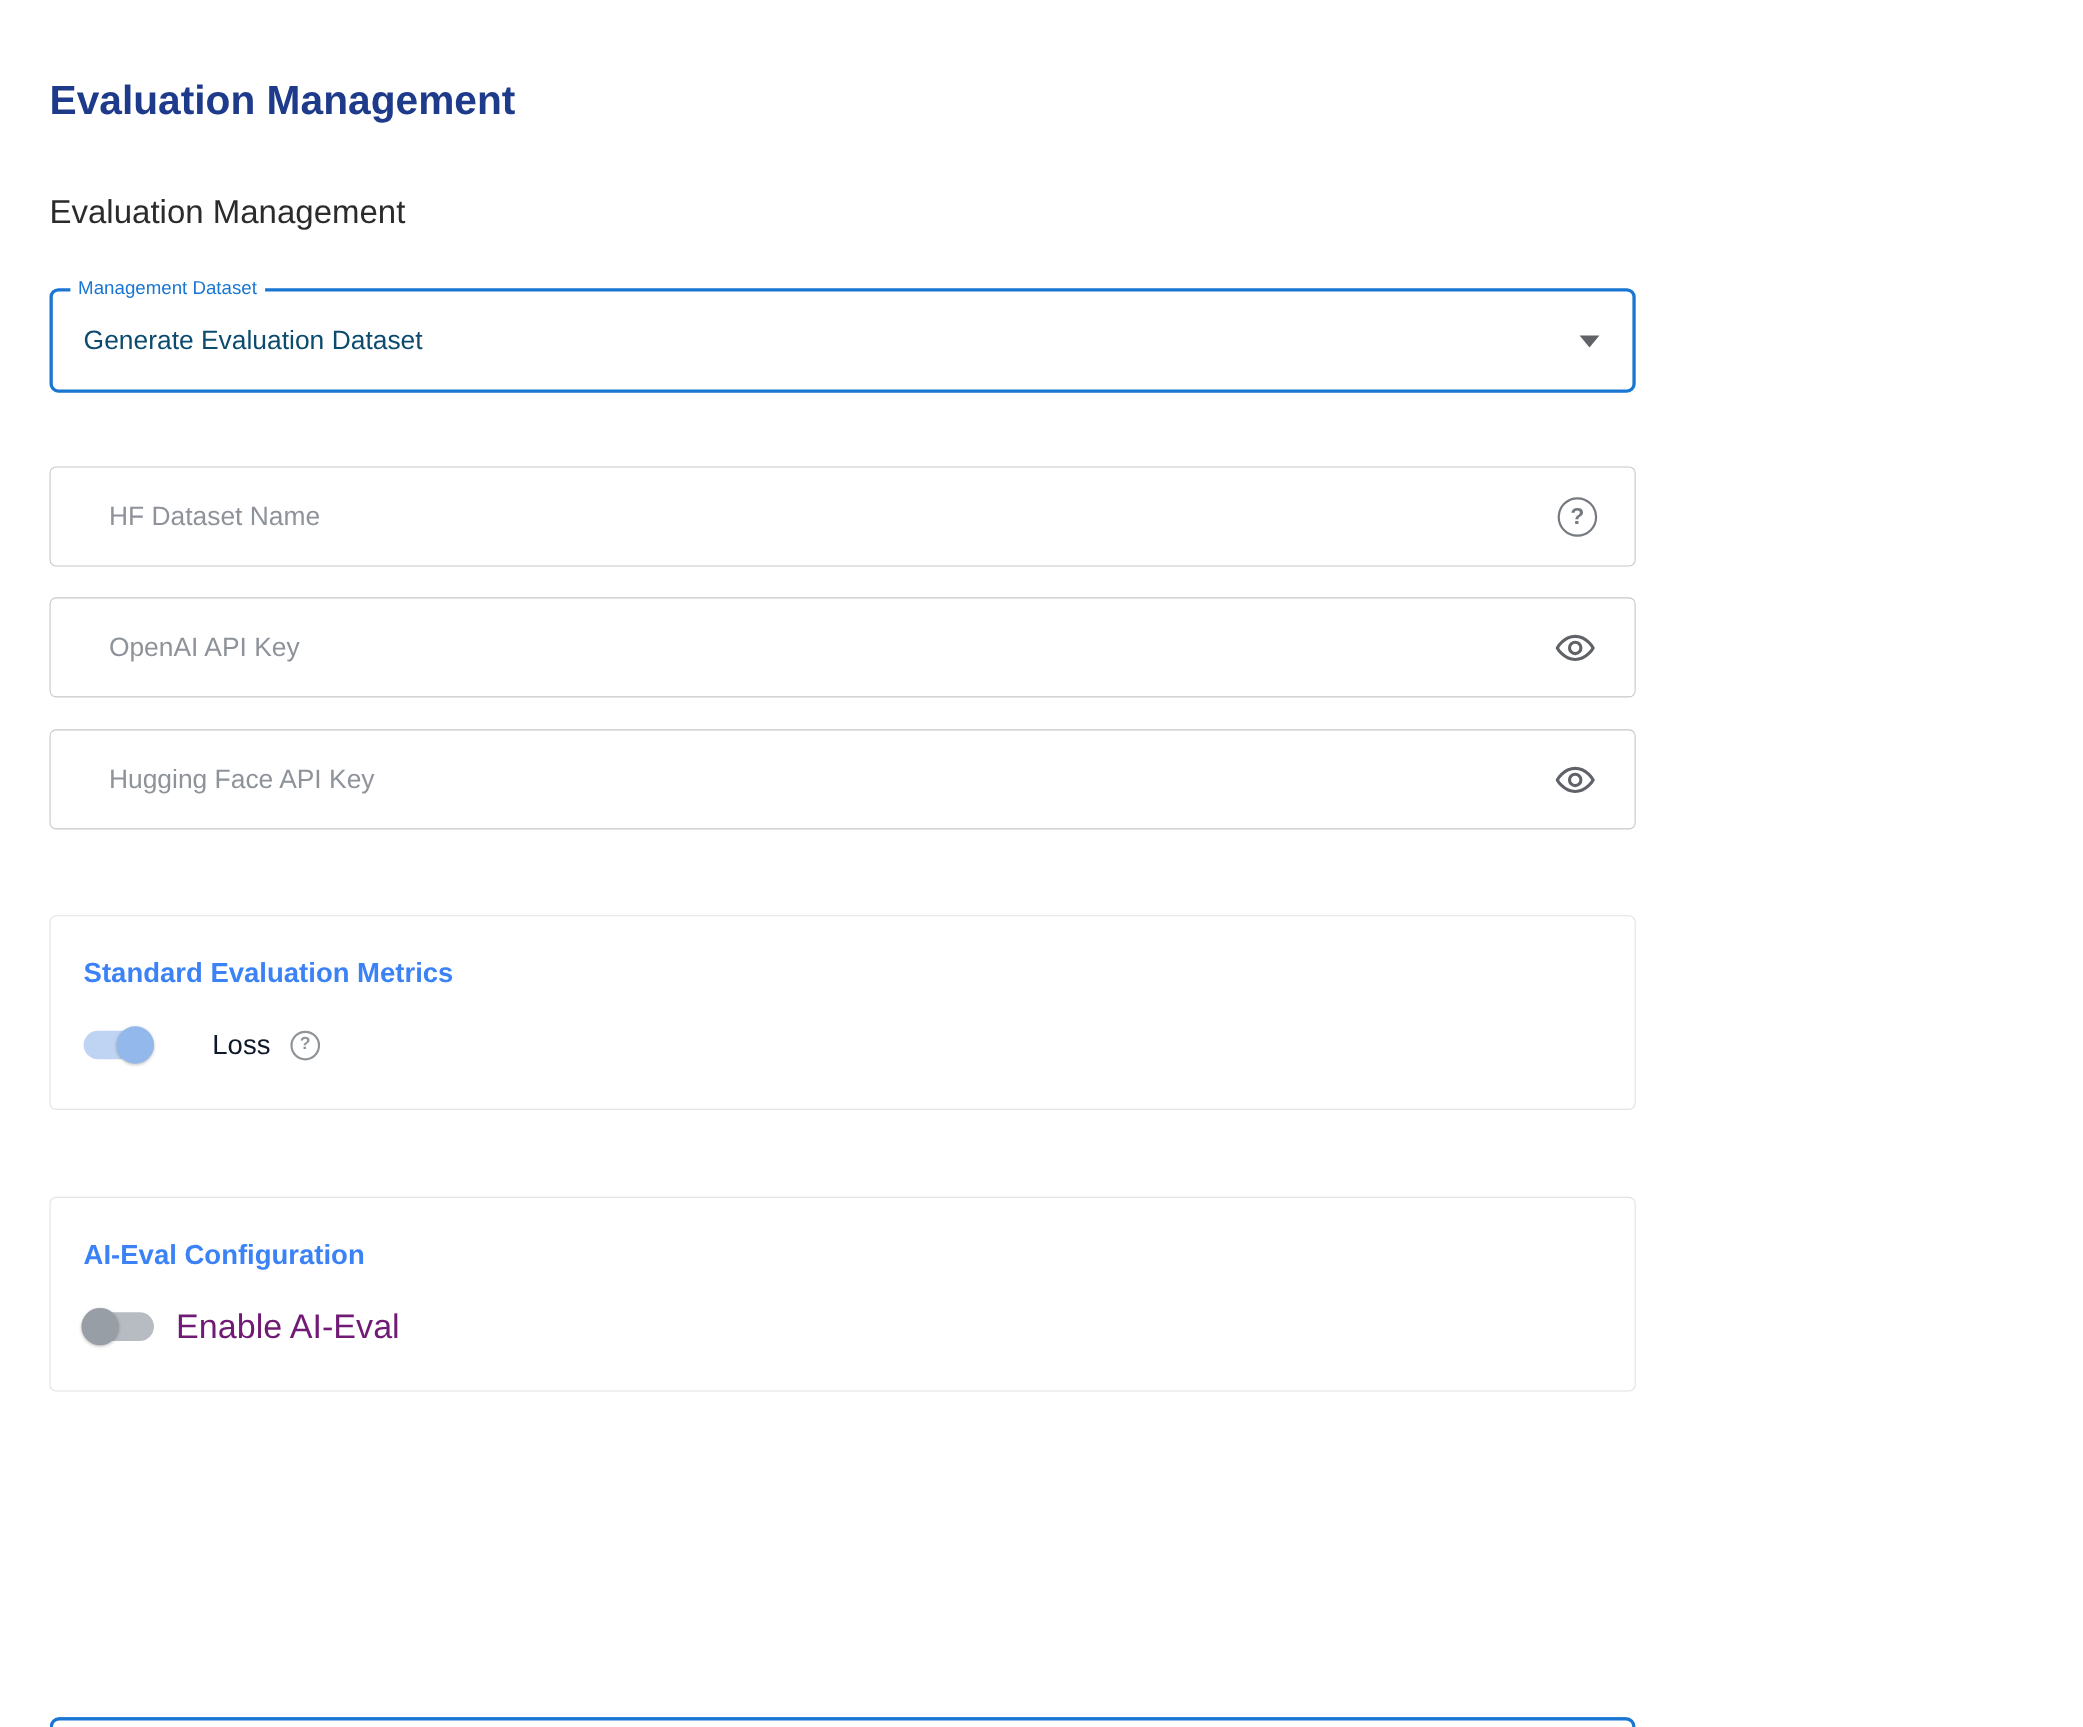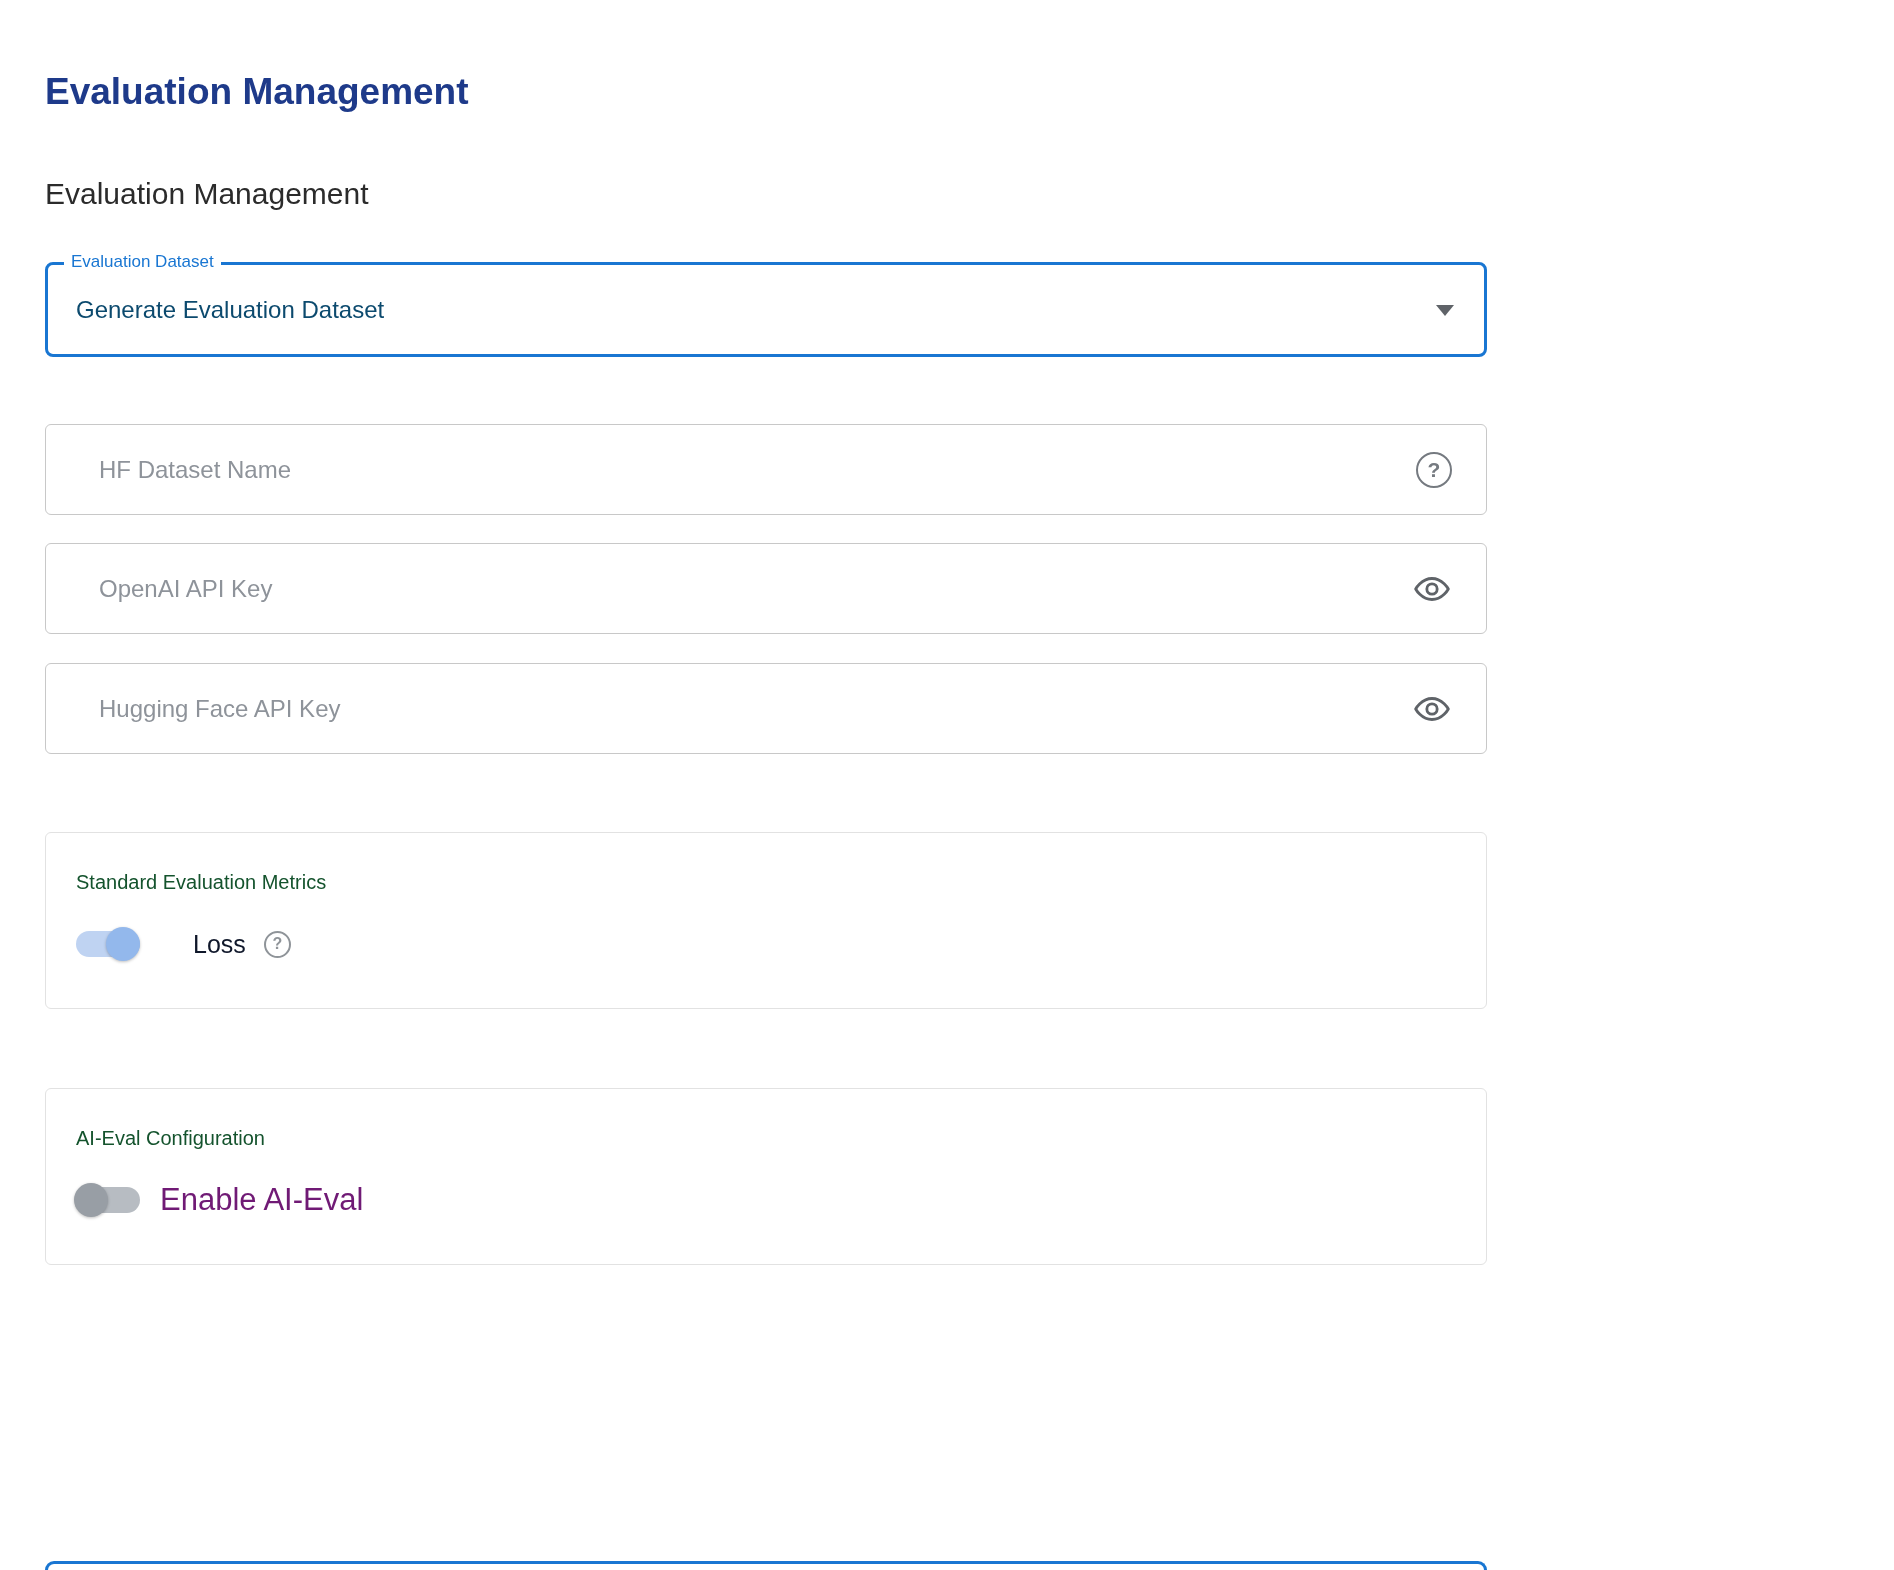--- a/index.html
+++ b/index.html
@@ -112,23 +112,23 @@
   .card {
     border: 1px solid #e2e2e2;
     border-radius: 6px;
     height: 177px;
     padding: 38px 0 0 30px;
     background: #fff;
   }
   .card-1 { margin-top: 78px; }
   .card-2 { margin-top: 79px; }
   .card-title {
-    font-size: 20px;
-    font-weight: 400;
-    color: #14532d;
+    font-size: 25px;
+    font-weight: 700;
+    color: #3b82f6;
   }
   .toggle-row {
     margin-top: 30px;
     display: flex;
     align-items: center;
     gap: 20px;
     height: 40px;
   }
   .switch {
     position: relative;
@@ -176,21 +176,21 @@
 </head>
 <body>
 
 <div class="container">
 
   <h1 class="page-title">Evaluation Management</h1>
 
   <h2 class="section-title">Evaluation Management</h2>
 
   <div class="select-box">
-    <span class="select-label">Evaluation Dataset</span>
+    <span class="select-label">Management Dataset</span>
     <span class="select-value">Generate Evaluation Dataset</span>
     <span class="dropdown-arrow"></span>
   </div>
 
   <div class="text-field tf-1">
     <input type="text" placeholder="HF Dataset Name" style="">
     <span class="field-icon">
       <span class="help-circle">?</span>
     </span>
   </div>

